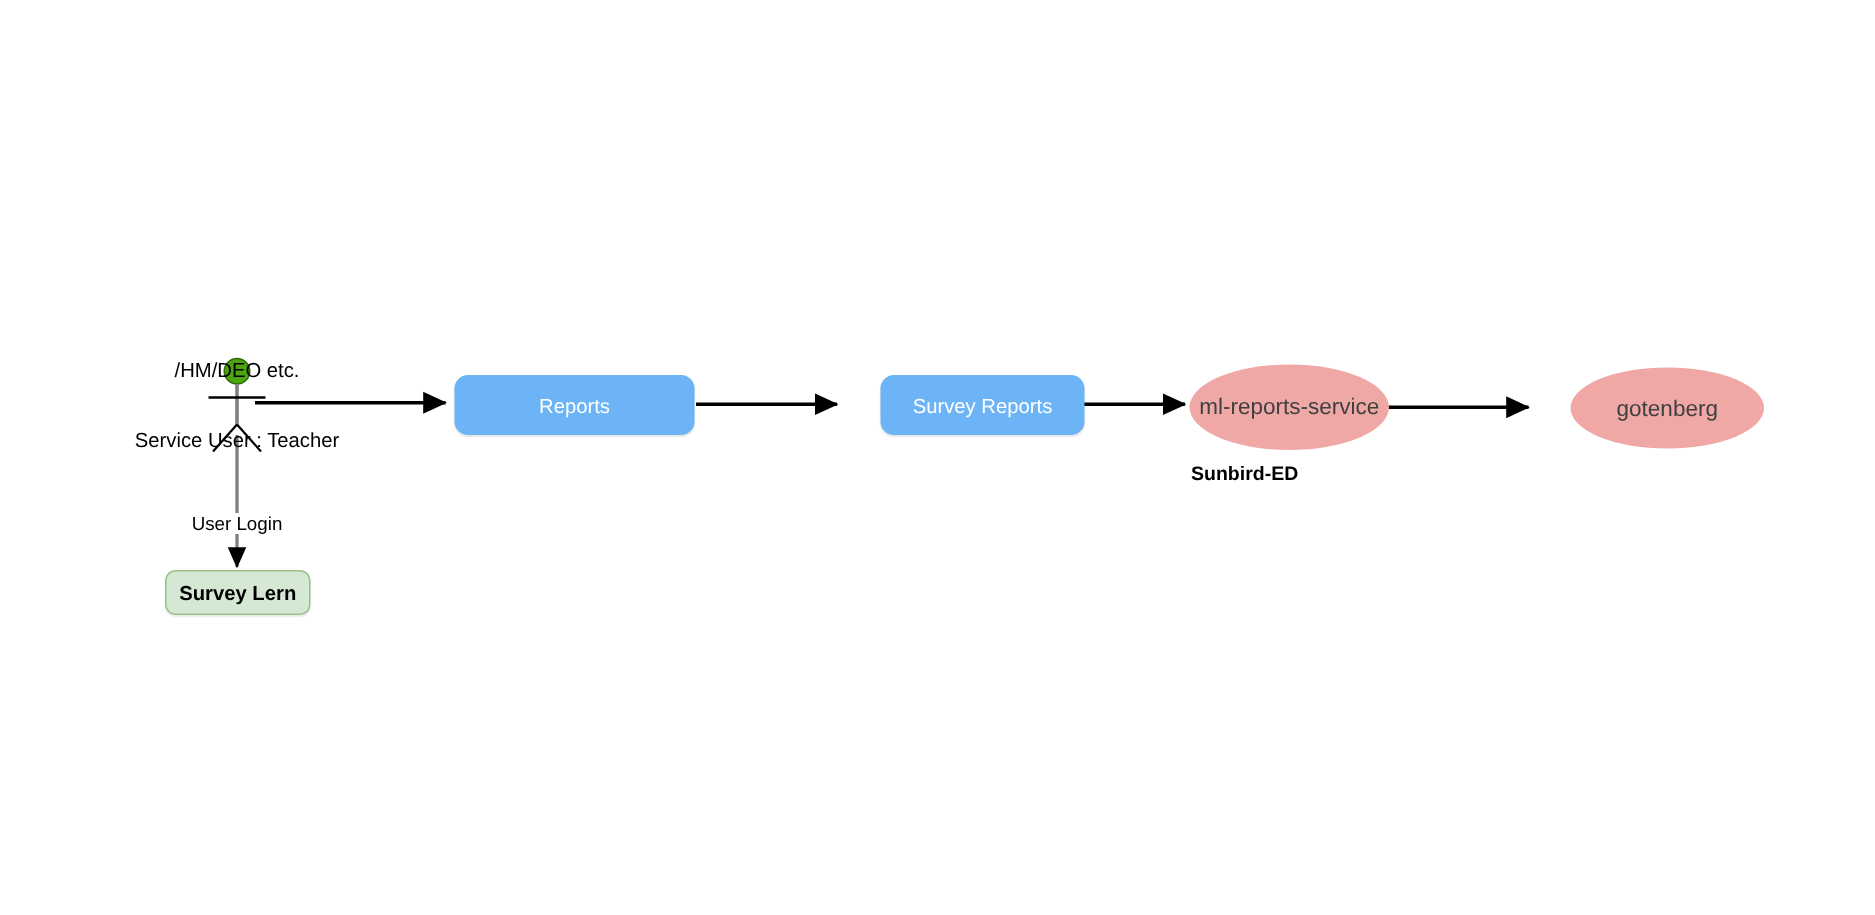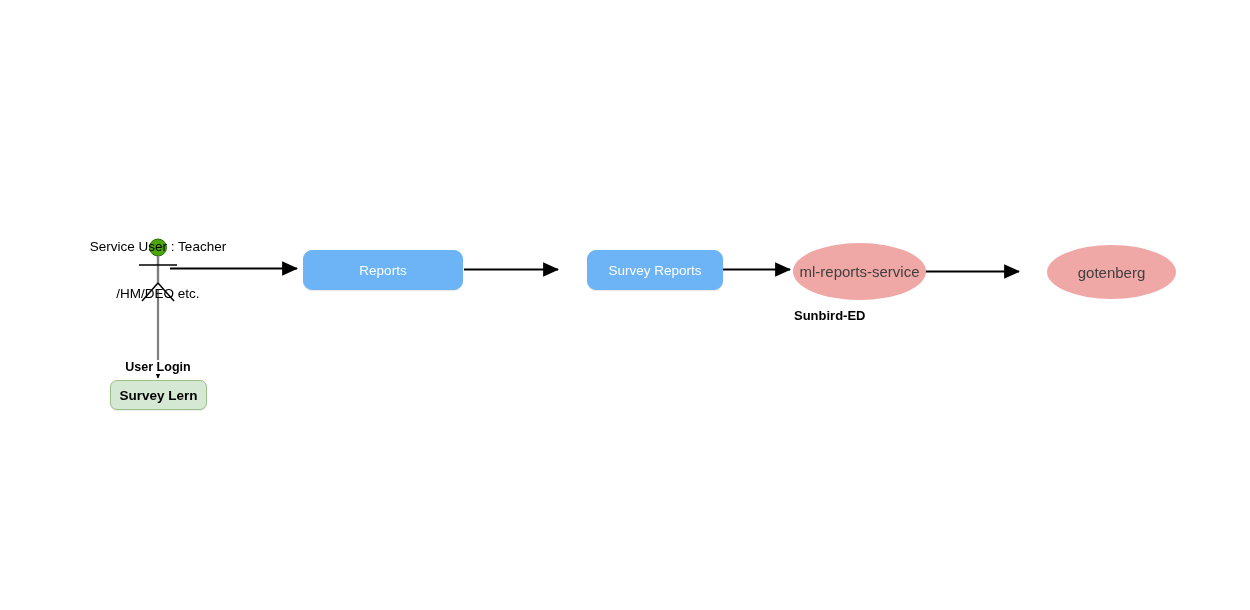--- a/index.html
+++ b/index.html
@@ -114,22 +114,22 @@
   <line x1="464" y1="269.5" x2="558" y2="269.5" stroke="#000000" stroke-width="2.2" marker-end="url(#arrowBlack)"></line>
 
   <line x1="684" y1="269.5" x2="790" y2="269.5" stroke="#000000" stroke-width="2.2" marker-end="url(#arrowBlack)"></line>
 
   <line x1="921" y1="271.5" x2="1019" y2="271.5" stroke="#000000" stroke-width="2.2" marker-end="url(#arrowBlack)"></line>
 
   <line x1="158" y1="290" x2="158" y2="378" stroke="#7f7f7f" stroke-width="2.2" marker-end="url(#arrowBlackSm)"></line>
 </svg>
 
 <div class="actor-caption" style="left:58px; top:208px; width:200px;">
+  <div>/HM/DEO etc.</div>
   <div>Service User : Teacher</div>
-  <div>/HM/DEO etc.</div>
 </div>
 
 <div class="node box-blue" style="left:303px; top:250px; width:160px; height:40px;">
   <span>Reports</span>
 </div>
 
 <div class="node box-blue" style="left:587px; top:250px; width:136px; height:40px;">
   <span>Survey Reports</span>
 </div>
 
@@ -138,19 +138,19 @@
 </div>
 
 <div class="group-label" style="left:794px; top:308px; width:133px;">
   <span>Sunbird-ED</span>
 </div>
 
 <div class="node ellipse-pink" style="left:1047px; top:245px; width:129px; height:54px;">
   <span>gotenberg</span>
 </div>
 
-<div class="edge-label" style="left:108px; top:360px; width:100px;font-weight:bold;">
+<div class="edge-label" style="left:108px; top:342px; width:100px;">
   <span class="edge-label-bg">User Login</span>
 </div>
 
 <div class="node box-green" style="left:110px; top:380px; width:97px; height:30px;">
   <span>Survey Lern</span>
 </div>
 
 </body></html>

